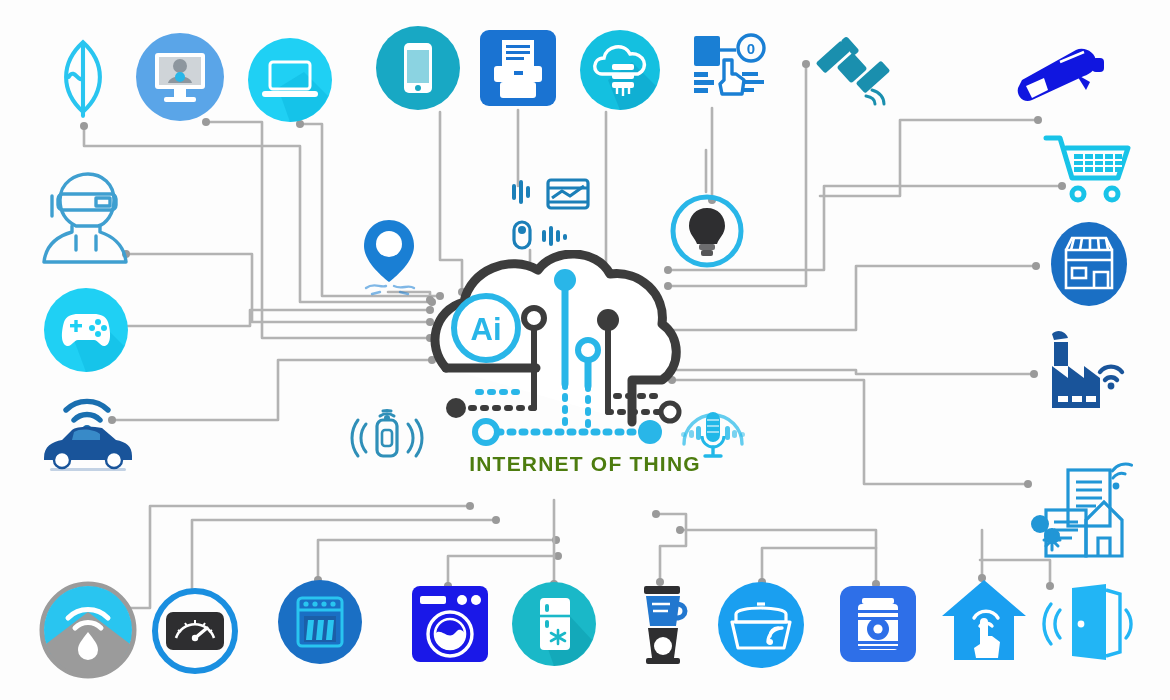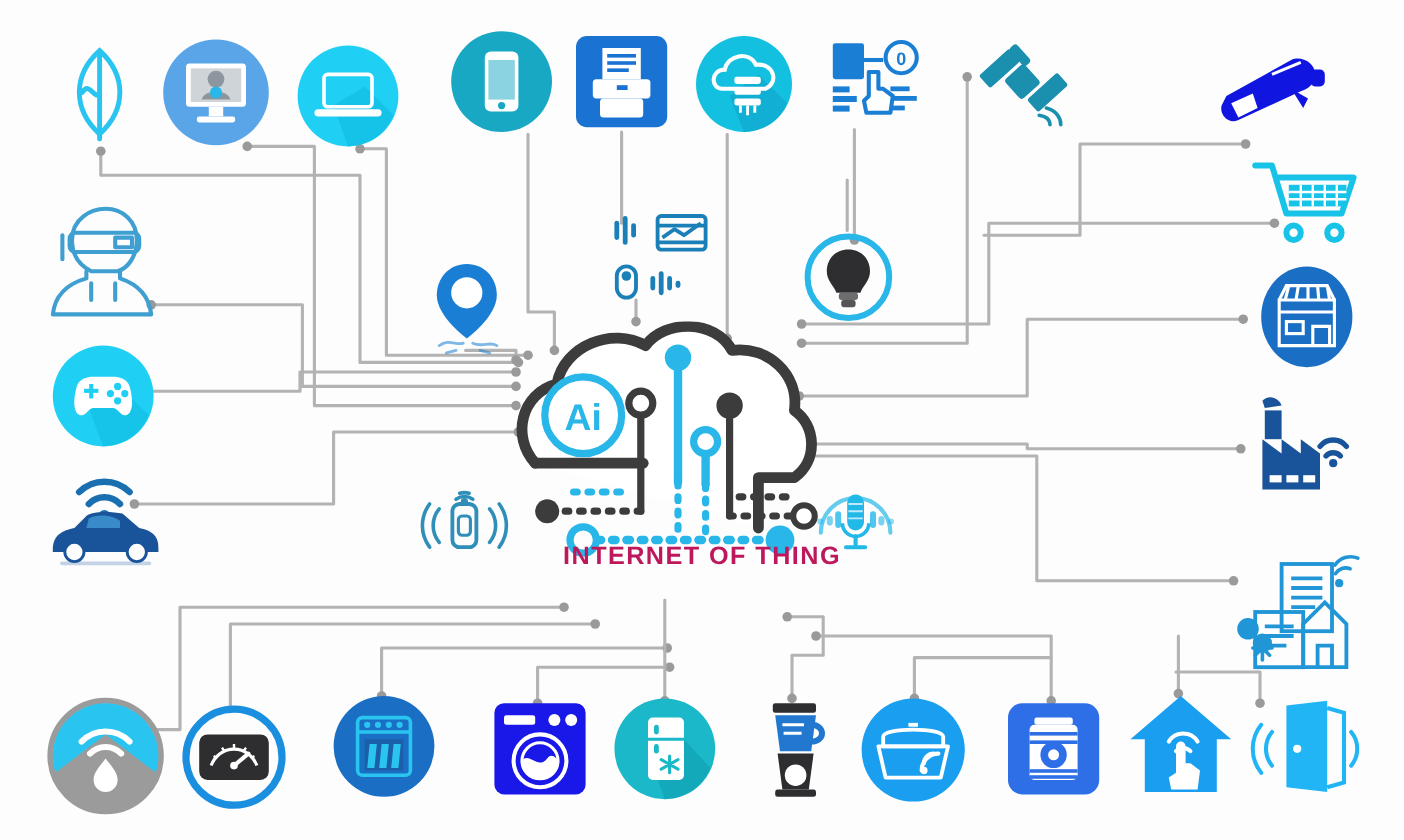--- a/index.html
+++ b/index.html
@@ -4,21 +4,21 @@
 <title>Internet of Things Infographic</title>
 <style>
   html,body{margin:0;padding:0;background:#ffffff;}
   body{font-family:"Liberation Sans",sans-serif;}
   #stage{position:relative;width:1170px;height:700px;background:#fdfdfd;overflow:hidden;}
   #wires{position:absolute;left:0;top:0;width:1170px;height:700px;}
   .node{position:absolute;display:flex;align-items:center;justify-content:center;}
   .node svg{display:block;overflow:visible;}
   .iot-label{position:absolute;left:0;right:0;text-align:center;
     font-family:"Liberation Sans",sans-serif;font-weight:bold;
-    letter-spacing:1.2px;color:#be185d;}
+    letter-spacing:1.2px;color:#4d7c0f;}
   #cloud-core{position:absolute;}
 </style>
 </head>
 <body>
 
 <div id="stage">
 
   <svg id="wires" viewBox="0 0 1170 700">
       <path d="M 84 126 L 84 146 L 300 146 L 300 302 L 432 302" fill="none" stroke="#b3b3b3" stroke-width="2.6" stroke-linecap="round" stroke-linejoin="round"></path>
       <circle cx="84" cy="126" r="4" fill="#9a9a9a"></circle>
@@ -87,21 +87,21 @@
       <circle cx="762" cy="582" r="4" fill="#9a9a9a"></circle>
       <circle cx="680" cy="530" r="4" fill="#9a9a9a"></circle>
       <path d="M 876 584 L 876 548" fill="none" stroke="#b3b3b3" stroke-width="2.6" stroke-linecap="round" stroke-linejoin="round"></path>
       <circle cx="876" cy="584" r="4" fill="#9a9a9a"></circle>
       <path d="M 982 578 L 982 546 L 982 530" fill="none" stroke="#b3b3b3" stroke-width="2.6" stroke-linecap="round" stroke-linejoin="round"></path>
       <circle cx="982" cy="578" r="4" fill="#9a9a9a"></circle>
       <path d="M 1050 586 L 1050 560 L 980 560" fill="none" stroke="#b3b3b3" stroke-width="2.6" stroke-linecap="round" stroke-linejoin="round"></path>
       <circle cx="1050" cy="586" r="4" fill="#9a9a9a"></circle>
     </svg>
 
-  <div id="cloud-core" style="left:418px;top:268px;width:290px;height:215px;">
+  <div id="cloud-core" style="left:418px;top:250px;width:290px;height:215px;">
     <svg viewBox="0 0 290 215" width="290" height="215">
       <path d="M 28 118 C 8 96 16 60 46 52 C 52 20 92 4 120 20 C 136 -2 178 -2 192 24
                C 222 20 248 44 244 74 C 262 86 264 116 244 130 L 214 130 L 214 172" fill="#ffffff" stroke="#3c3c3c" stroke-width="9" stroke-linecap="round" stroke-linejoin="round"></path>
       <path d="M 28 118 L 118 118" stroke="#3c3c3c" stroke-width="9" fill="none" stroke-linecap="round"></path>
       <circle cx="68" cy="78" r="32" fill="none" stroke="#29b6e8" stroke-width="6"></circle>
       <text id="ai-text" x="68" y="90" text-anchor="middle" font-family="Liberation Sans, sans-serif" font-size="31" font-weight="bold" fill="#29b6e8">Ai</text>
       <g fill="none" stroke-linecap="round">
         <path d="M 116 74 L 116 104 L 116 158" stroke="#3c3c3c" stroke-width="6"></path>
         <circle cx="116" cy="68" r="10" fill="#ffffff" stroke="#3c3c3c" stroke-width="6"></circle>
         <path d="M 147 34 L 147 80 L 147 134" stroke="#29b6e8" stroke-width="7"></path>

